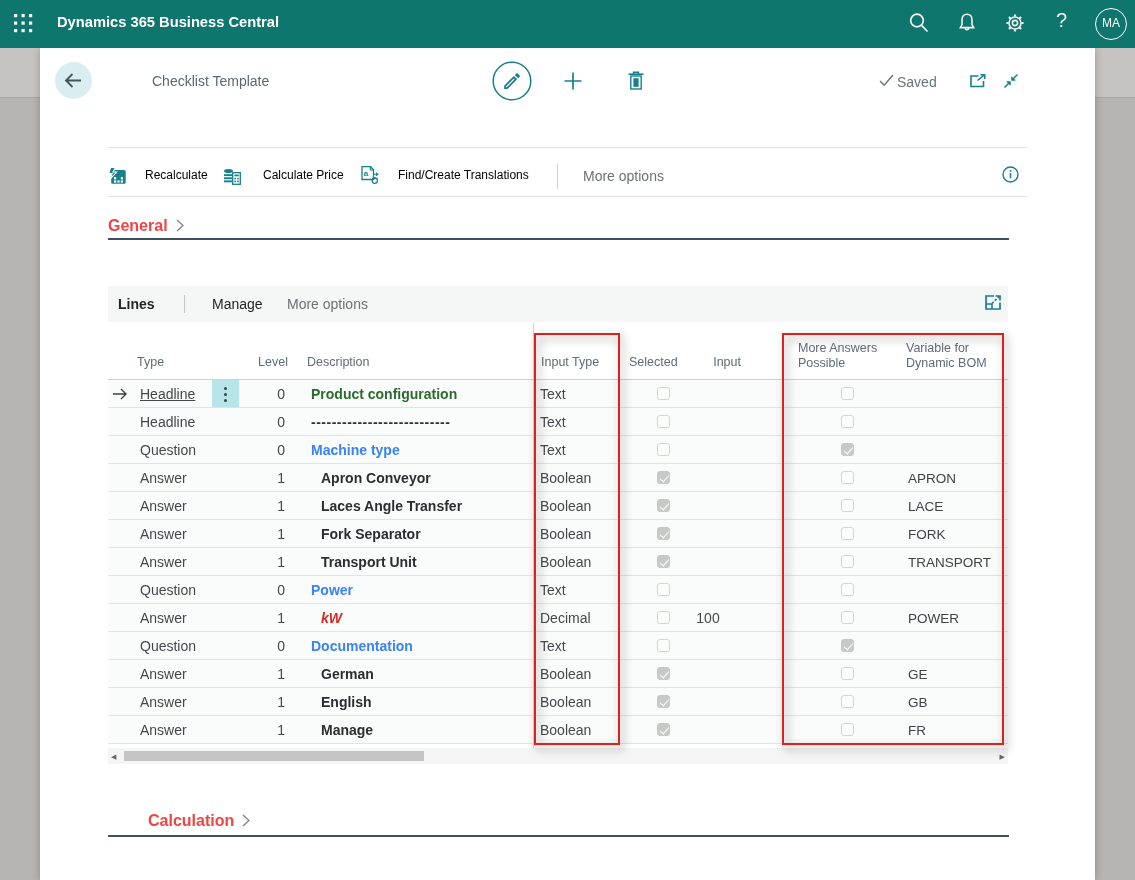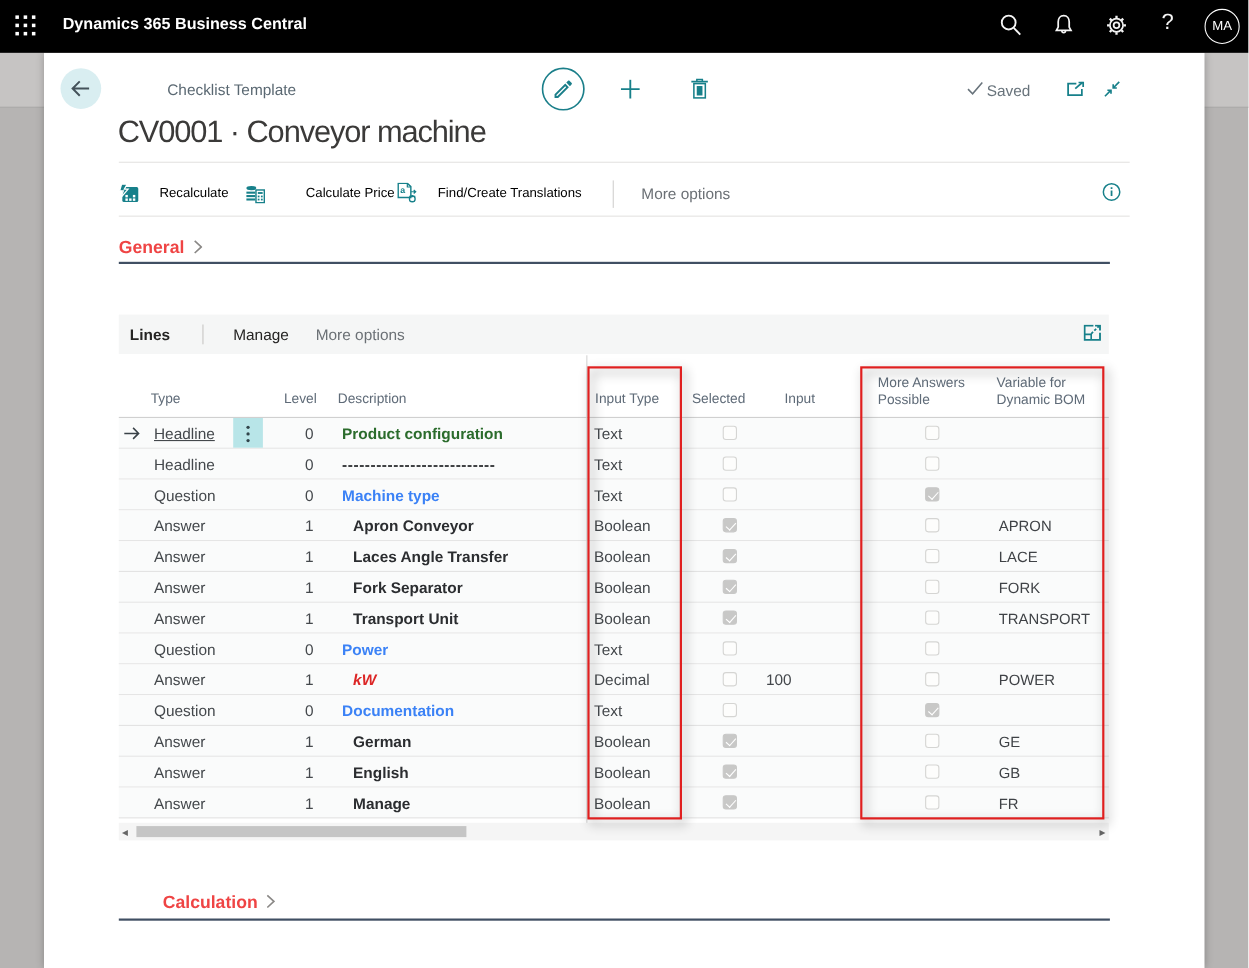--- a/index.html
+++ b/index.html
@@ -1,20 +1,20 @@
 <!DOCTYPE html>
 <html><head>
 <meta charset="utf-8">
 <style>
   * { margin:0; padding:0; box-sizing:border-box; }
   html,body { width:1135px; height:880px; overflow:hidden; }
   #page { position:relative; width:1135px; height:880px; background:#b6b4b3; font-family:"Liberation Sans", sans-serif; }
 
   
-  #topbar { position:absolute; left:0; top:0; width:1135px; height:48px; background:#000000; z-index:30; }
+  #topbar { position:absolute; left:0; top:0; width:1135px; height:48px; background:#0f766e; z-index:30; }
   #topbar .title { position:absolute; left:57px; top:14px; font-size:14.7px; font-weight:700; color:#ffffff; }
   #ma { position:absolute; left:1095px; top:8px; width:32px; height:32px; border:1.5px solid #fdfdfd; border-radius:50%; color:#fff; font-size:12px; text-align:center; line-height:29px; }
 
   
   #band { position:absolute; left:0; top:48px; width:1135px; height:50px; background:#c6c4c3; border-bottom:1px solid #a9a7a6; z-index:1;}
   #card { position:absolute; left:40px; top:48px; width:1055px; height:832px; background:#ffffff; box-shadow:0 0 7px rgba(0,0,0,0.25); z-index:2; }
 
   
   #backbtn { position:absolute; left:15px; top:14px; width:37px; height:37px; border-radius:50%; background:#d9eef1; }
   .caption { position:absolute; left:68px; top:25px; font-size:14px; color:#5a6872;margin-left:44px; }
@@ -77,25 +77,24 @@
 </style>
 </head>
 <body>
 <div id="page">
 
   <div id="band"></div>
   <div id="card">
     <div id="backbtn"></div>
     <div class="caption">Checklist Template</div>
     <div class="savedtxt">Saved</div>
-    <div id="title">CV0001 · Conveyor machine</div>
 
     <div class="hline" style="left:68px; top:99px; width:919px;"></div>
     <span class="act" style="left:90px;">Recalculate</span>
-    <span class="act" style="left:223px;text-align:center;">Calculate Price</span>
+    <span class="act" style="left:208px;text-align:center;">Calculate Price</span>
     <span class="act" style="left:343px;">Find/Create Translations</span>
     <div class="vsep"></div>
     <span class="act-grey" style="left:543px;">More options</span>
     <div class="hline" style="left:68px; top:148px; width:919px;"></div>
 
     <div class="sect" style="left:68px; top:169px;">General<span class="chev"><svg width="8" height="13" viewBox="0 0 8 13">
             <path d="M1 1 L7 6.5 L1 12" stroke="#8a8886" stroke-width="1.5" fill="none"></path>
           </svg></span></div>
     <div class="sect-line" style="top:190px;"></div>
 

